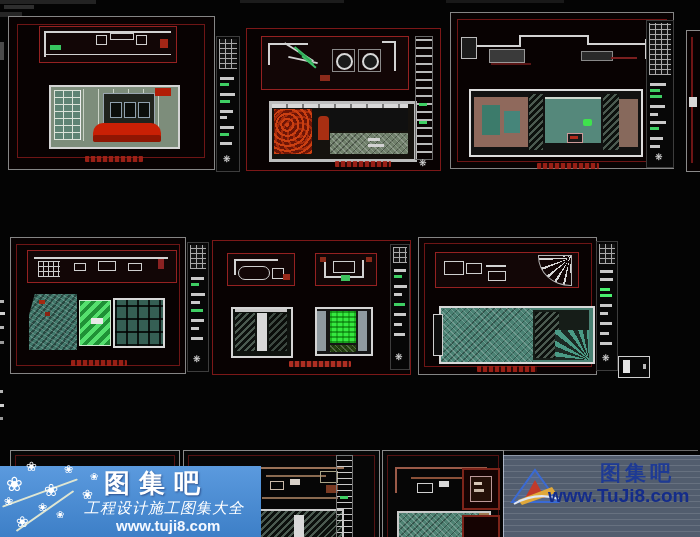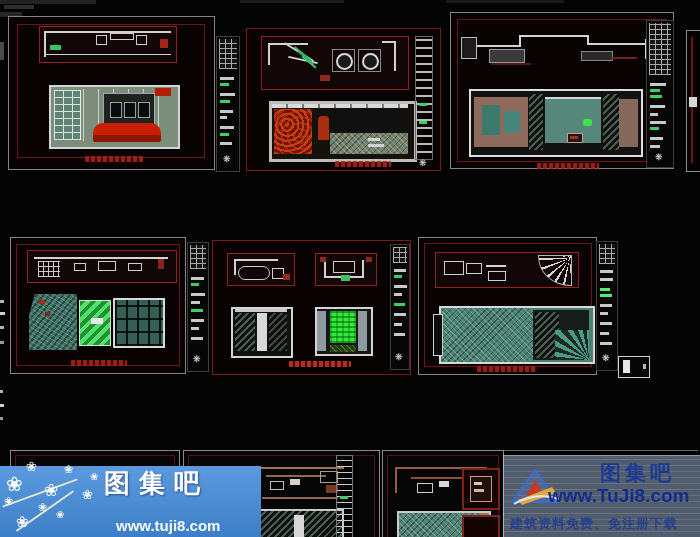--- a/index.html
+++ b/index.html
@@ -385,28 +385,28 @@
     <span class="blossom" style="left:26px;top:-6px;font-size:13px;">❀</span>
     <span class="blossom" style="left:44px;top:16px;font-size:17px;">❀</span>
     <span class="blossom" style="left:64px;top:-2px;font-size:11px;">❀</span>
     <span class="blossom" style="left:82px;top:22px;font-size:13px;">❀</span>
     <span class="blossom" style="left:38px;top:36px;font-size:11px;">❀</span>
     <span class="blossom" style="left:16px;top:48px;font-size:15px;">❀</span>
     <span class="blossom" style="left:56px;top:44px;font-size:10px;">❀</span>
     <span class="blossom" style="left:90px;top:6px;font-size:10px;">❀</span>
     <span class="blossom" style="left:4px;top:30px;font-size:11px;">❀</span>
     <div class="brand">图集吧</div>
+    <div class="tagline">工程设计施工图集大全</div>
     <div class="url">www.tuji8.com</div>
   </div>
 
   <div class="wm-right">
     <svg style="position:absolute;left:6px;top:10px;" width="50" height="42" viewBox="0 0 50 42">
       <polygon points="2,36 25,4 48,36" fill="rgba(90,130,220,.25)" stroke="#3a6ad4" stroke-width="2"></polygon>
       <polygon points="15,32 25,14 35,32" fill="#c23a2a"></polygon>
       <polygon points="8,34 42,21 46,27 12,39" fill="#e0a83a"></polygon>
       <path d="M4,38 C18,30 34,28 49,33" stroke="#dfe6f2" stroke-width="2" fill="none"></path>
     </svg>
     <div class="brand">图集吧</div>
     <div class="url">www.TuJi8.com</div>
-    <div class="tagline">建筑资料免费、免注册下载</div>
   </div>
 
 </div>
 
 </body></html>

